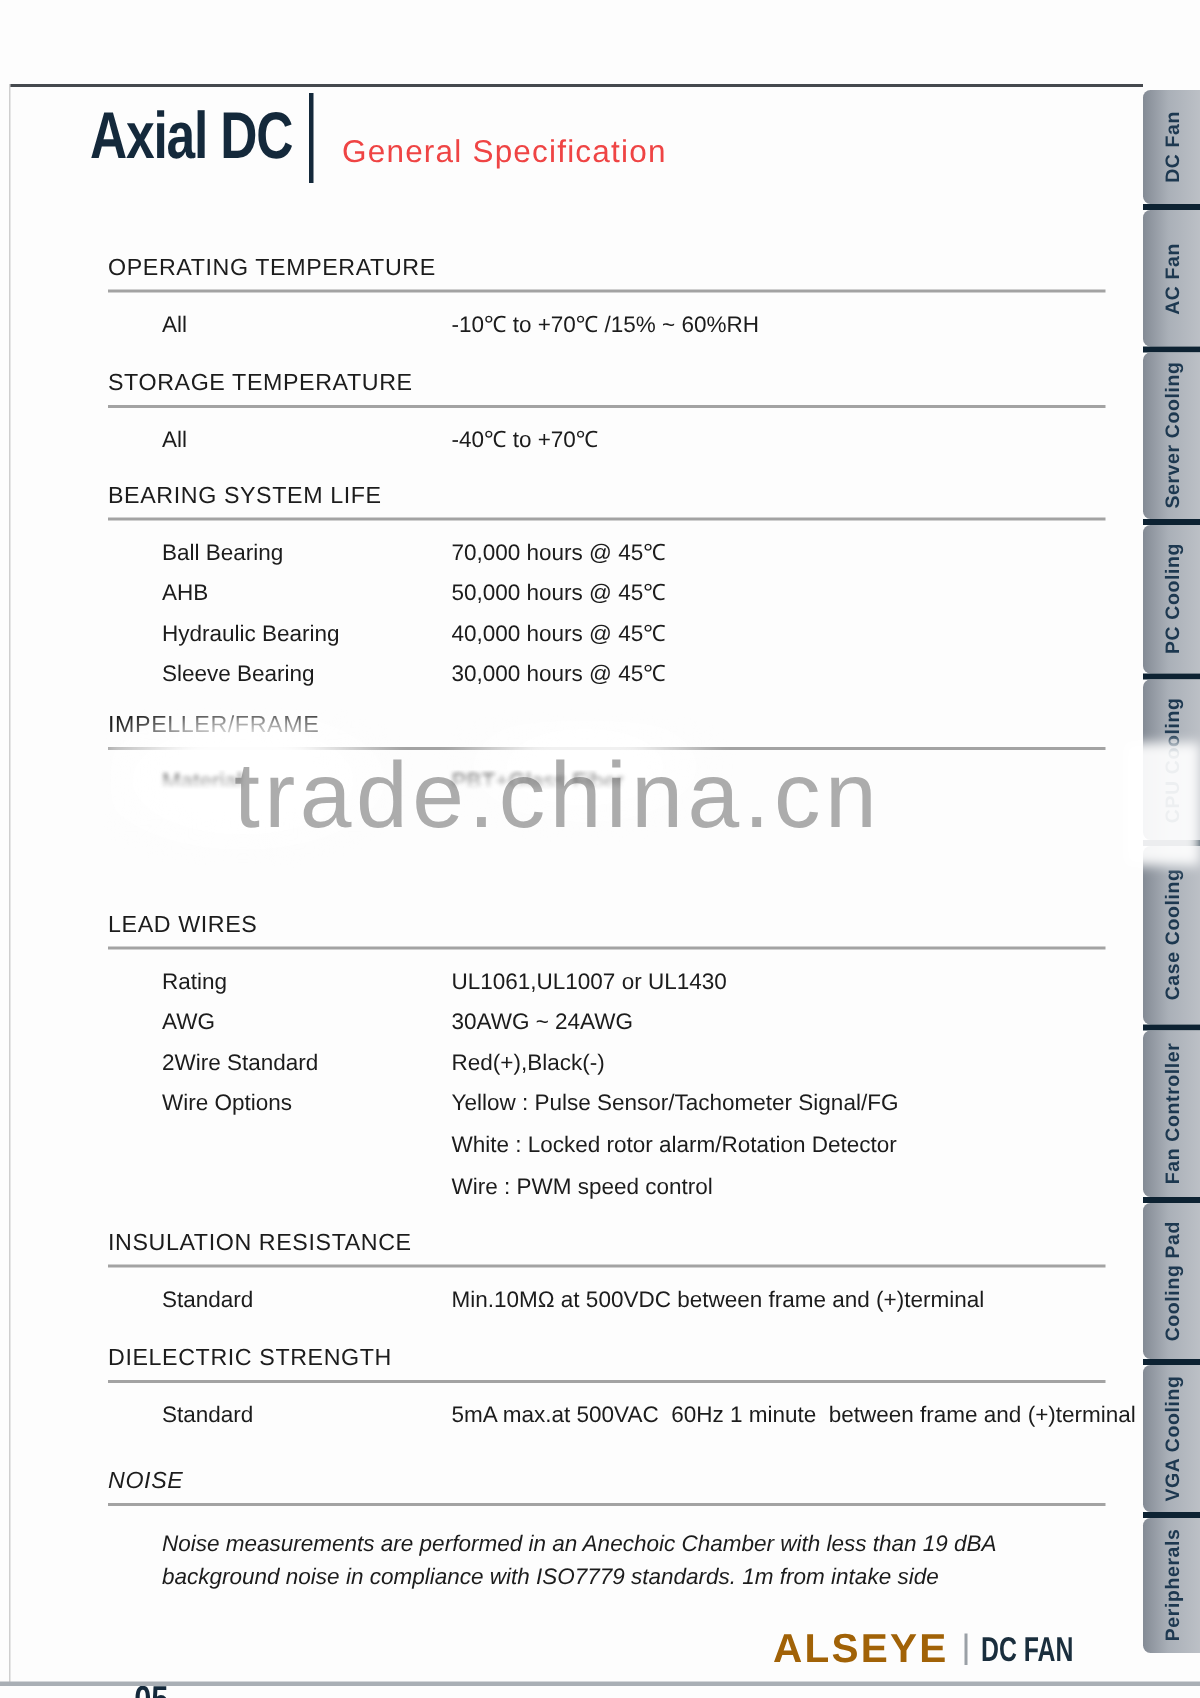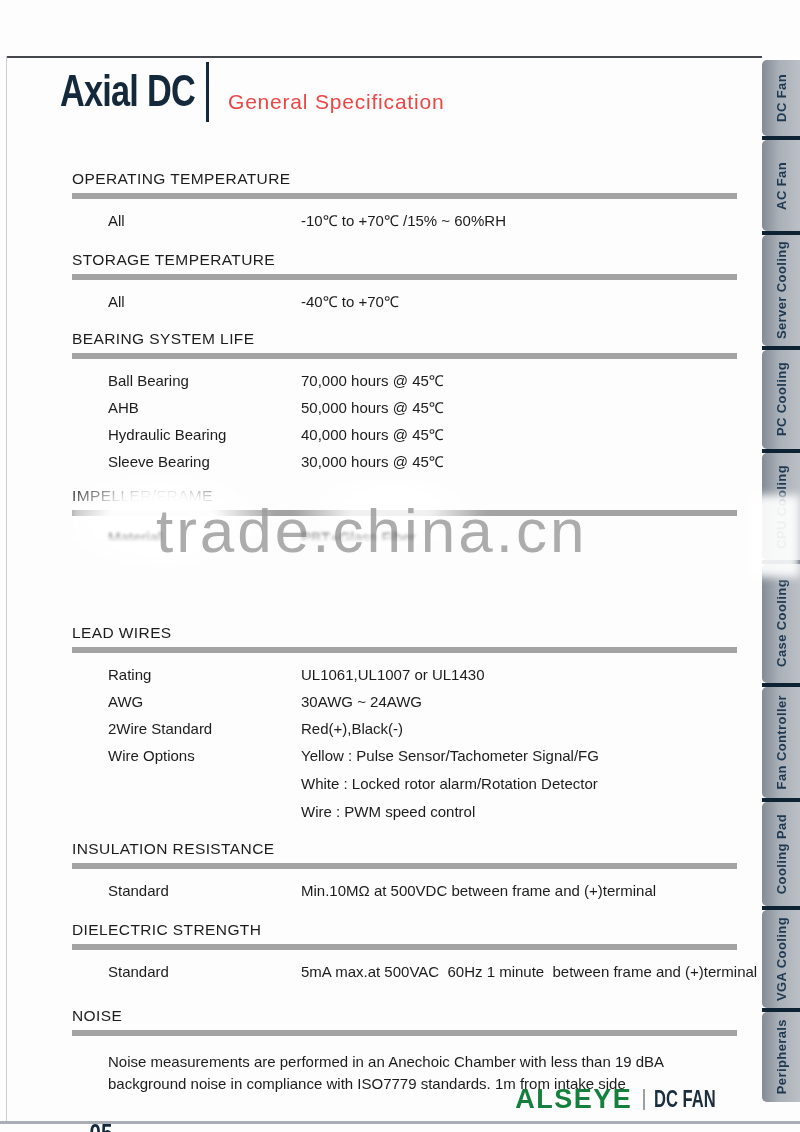--- a/index.html
+++ b/index.html
@@ -25,21 +25,21 @@
     background:linear-gradient(to right,#848b95 0%,#aab0b8 45%,#bcc0c6 100%);
     border-radius:5px 0 0 5px;display:flex;align-items:center;justify-content:center;min-height:0;
   }
   .tab-label{writing-mode:vertical-rl;transform:rotate(180deg);font-size:13px;font-weight:bold;
     color:#1d3850;letter-spacing:0.4px;white-space:nowrap;}
   .tab-separator{height:4px;background:#0d2232;flex:none;}
 
   
   .main{position:absolute;left:72px;top:170px;width:665px;}
   .section-title{font-size:15.5px;font-weight:normal;color:#1c1c1c;letter-spacing:0.4px;
-    margin:0;padding:0 0 5px 0;border-bottom:6px solid #a3a3a3;line-height:18px;}
+    margin:0;padding:0 0 5px 0;border-bottom:2px solid #a3a3a3;line-height:18px;}
   .spec-row{display:flex;margin-top:10px;padding-left:36px;font-size:15px;line-height:17px;gap:16px;}
   .spec-row.first{margin-top:13px;}
   .spec-label{width:177px;flex:none;}
   .spec-value{flex:1;white-space:pre;}
   .spec-extra{margin-top:11px;white-space:pre;}
   .section-note{margin-top:15px;padding-left:36px;font-size:15px;line-height:22px;width:600px;}
 
   
   .impeller-zone{height:95px;position:relative;}
   .blur-row{filter:blur(1.5px);color:#3a3a3a;position:relative;z-index:4;
@@ -57,21 +57,21 @@
   .cloud-sidebar{right:0;top:495px;width:50px;height:82px;z-index:5;filter:blur(4px);
     background:rgba(255,255,255,0.92);}
 
   
   .page-num-block{position:absolute;left:78px;top:1119px;width:46px;text-align:center;}
   .page-num{font-size:25px;font-weight:bold;color:#14293b;letter-spacing:0px;
     transform:scaleX(0.82);transform-origin:center;display:inline-block;}
   .page-num-rule{width:46px;height:2px;background:#4a4f55;margin-top:1px;}
   .page-num-tick{width:3px;height:16px;background:#14293b;margin:0 auto;}
   .brand{position:absolute;right:60px;top:1086px;display:flex;align-items:center;height:26px;}
-  .brand-alseye{font-size:27px;font-weight:bold;color:#15803d;letter-spacing:1.5px;line-height:26px;}
+  .brand-alseye{font-size:27px;font-weight:bold;color:#a16207;letter-spacing:1.5px;line-height:26px;}
   .brand-divider{width:2px;height:21px;background:#9aa0a6;margin:0 9px 0 11px;}
   .brand-dcfan{font-size:23px;font-weight:bold;color:#1a2e3d;line-height:26px;
     transform:scaleX(0.72);transform-origin:left center;white-space:nowrap;letter-spacing:0px;}
 </style>
 </head>
 <body>
 
 <div class="frame-top"></div>
 <div class="frame-left"></div>
 
@@ -190,21 +190,21 @@
         <div class="spec-value"><div>Min.10MΩ at 500VDC between frame and (+)terminal</div></div>
       </div>
     </section>
     <section class="spec-section" style="margin-top: 22px;">
       <h2 class="section-title">DIELECTRIC STRENGTH</h2>
       <div class="spec-row first">
         <div class="spec-label">Standard</div>
         <div class="spec-value"><div>5mA max.at 500VAC  60Hz 1 minute  between frame and (+)terminal</div></div>
       </div>
     </section>
-    <section class="spec-section" style="margin-top: 27px;">
+    <section class="spec-section" style="margin-top: 27px; font-style: italic;">
       <h2 class="section-title">NOISE</h2>
       <p class="section-note" style="margin: 15px 0px 0px;">Noise measurements are performed in an Anechoic Chamber with less than 19 dBA background noise in compliance with ISO7779 standards. 1m from intake side</p>
     </section>
   </div>
 
 <div class="cloud cloud-left"></div>
 <div class="cloud cloud-mid"></div>
 <div class="cloud cloud-sidebar"></div>
 <div class="watermark-text">trade.china.cn</div>
 

